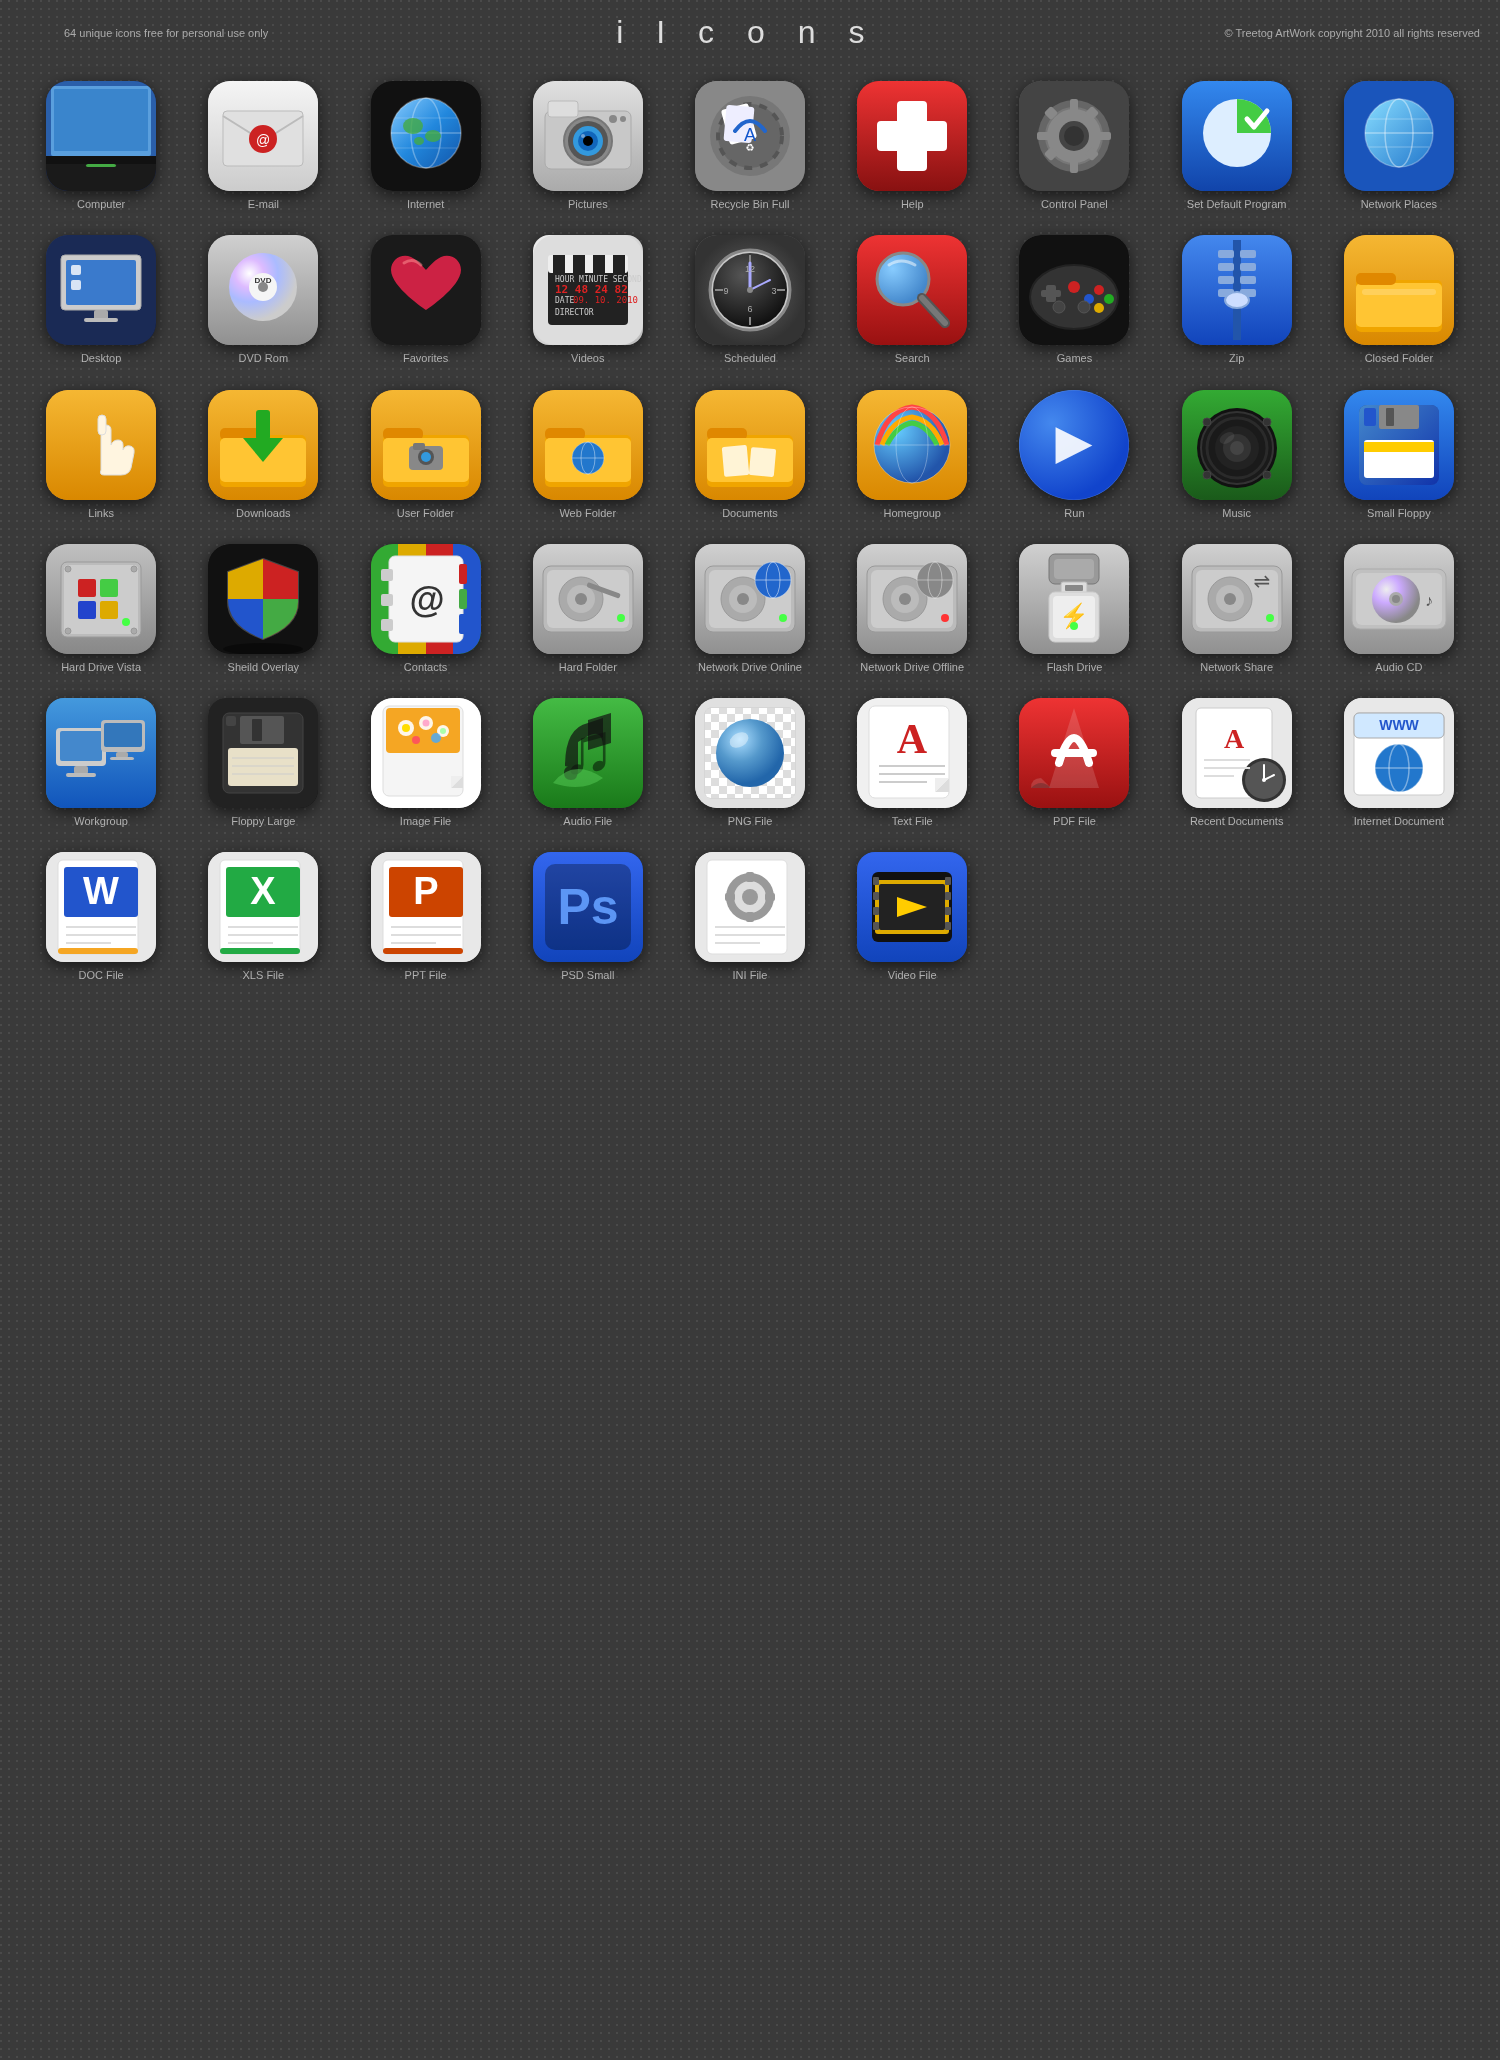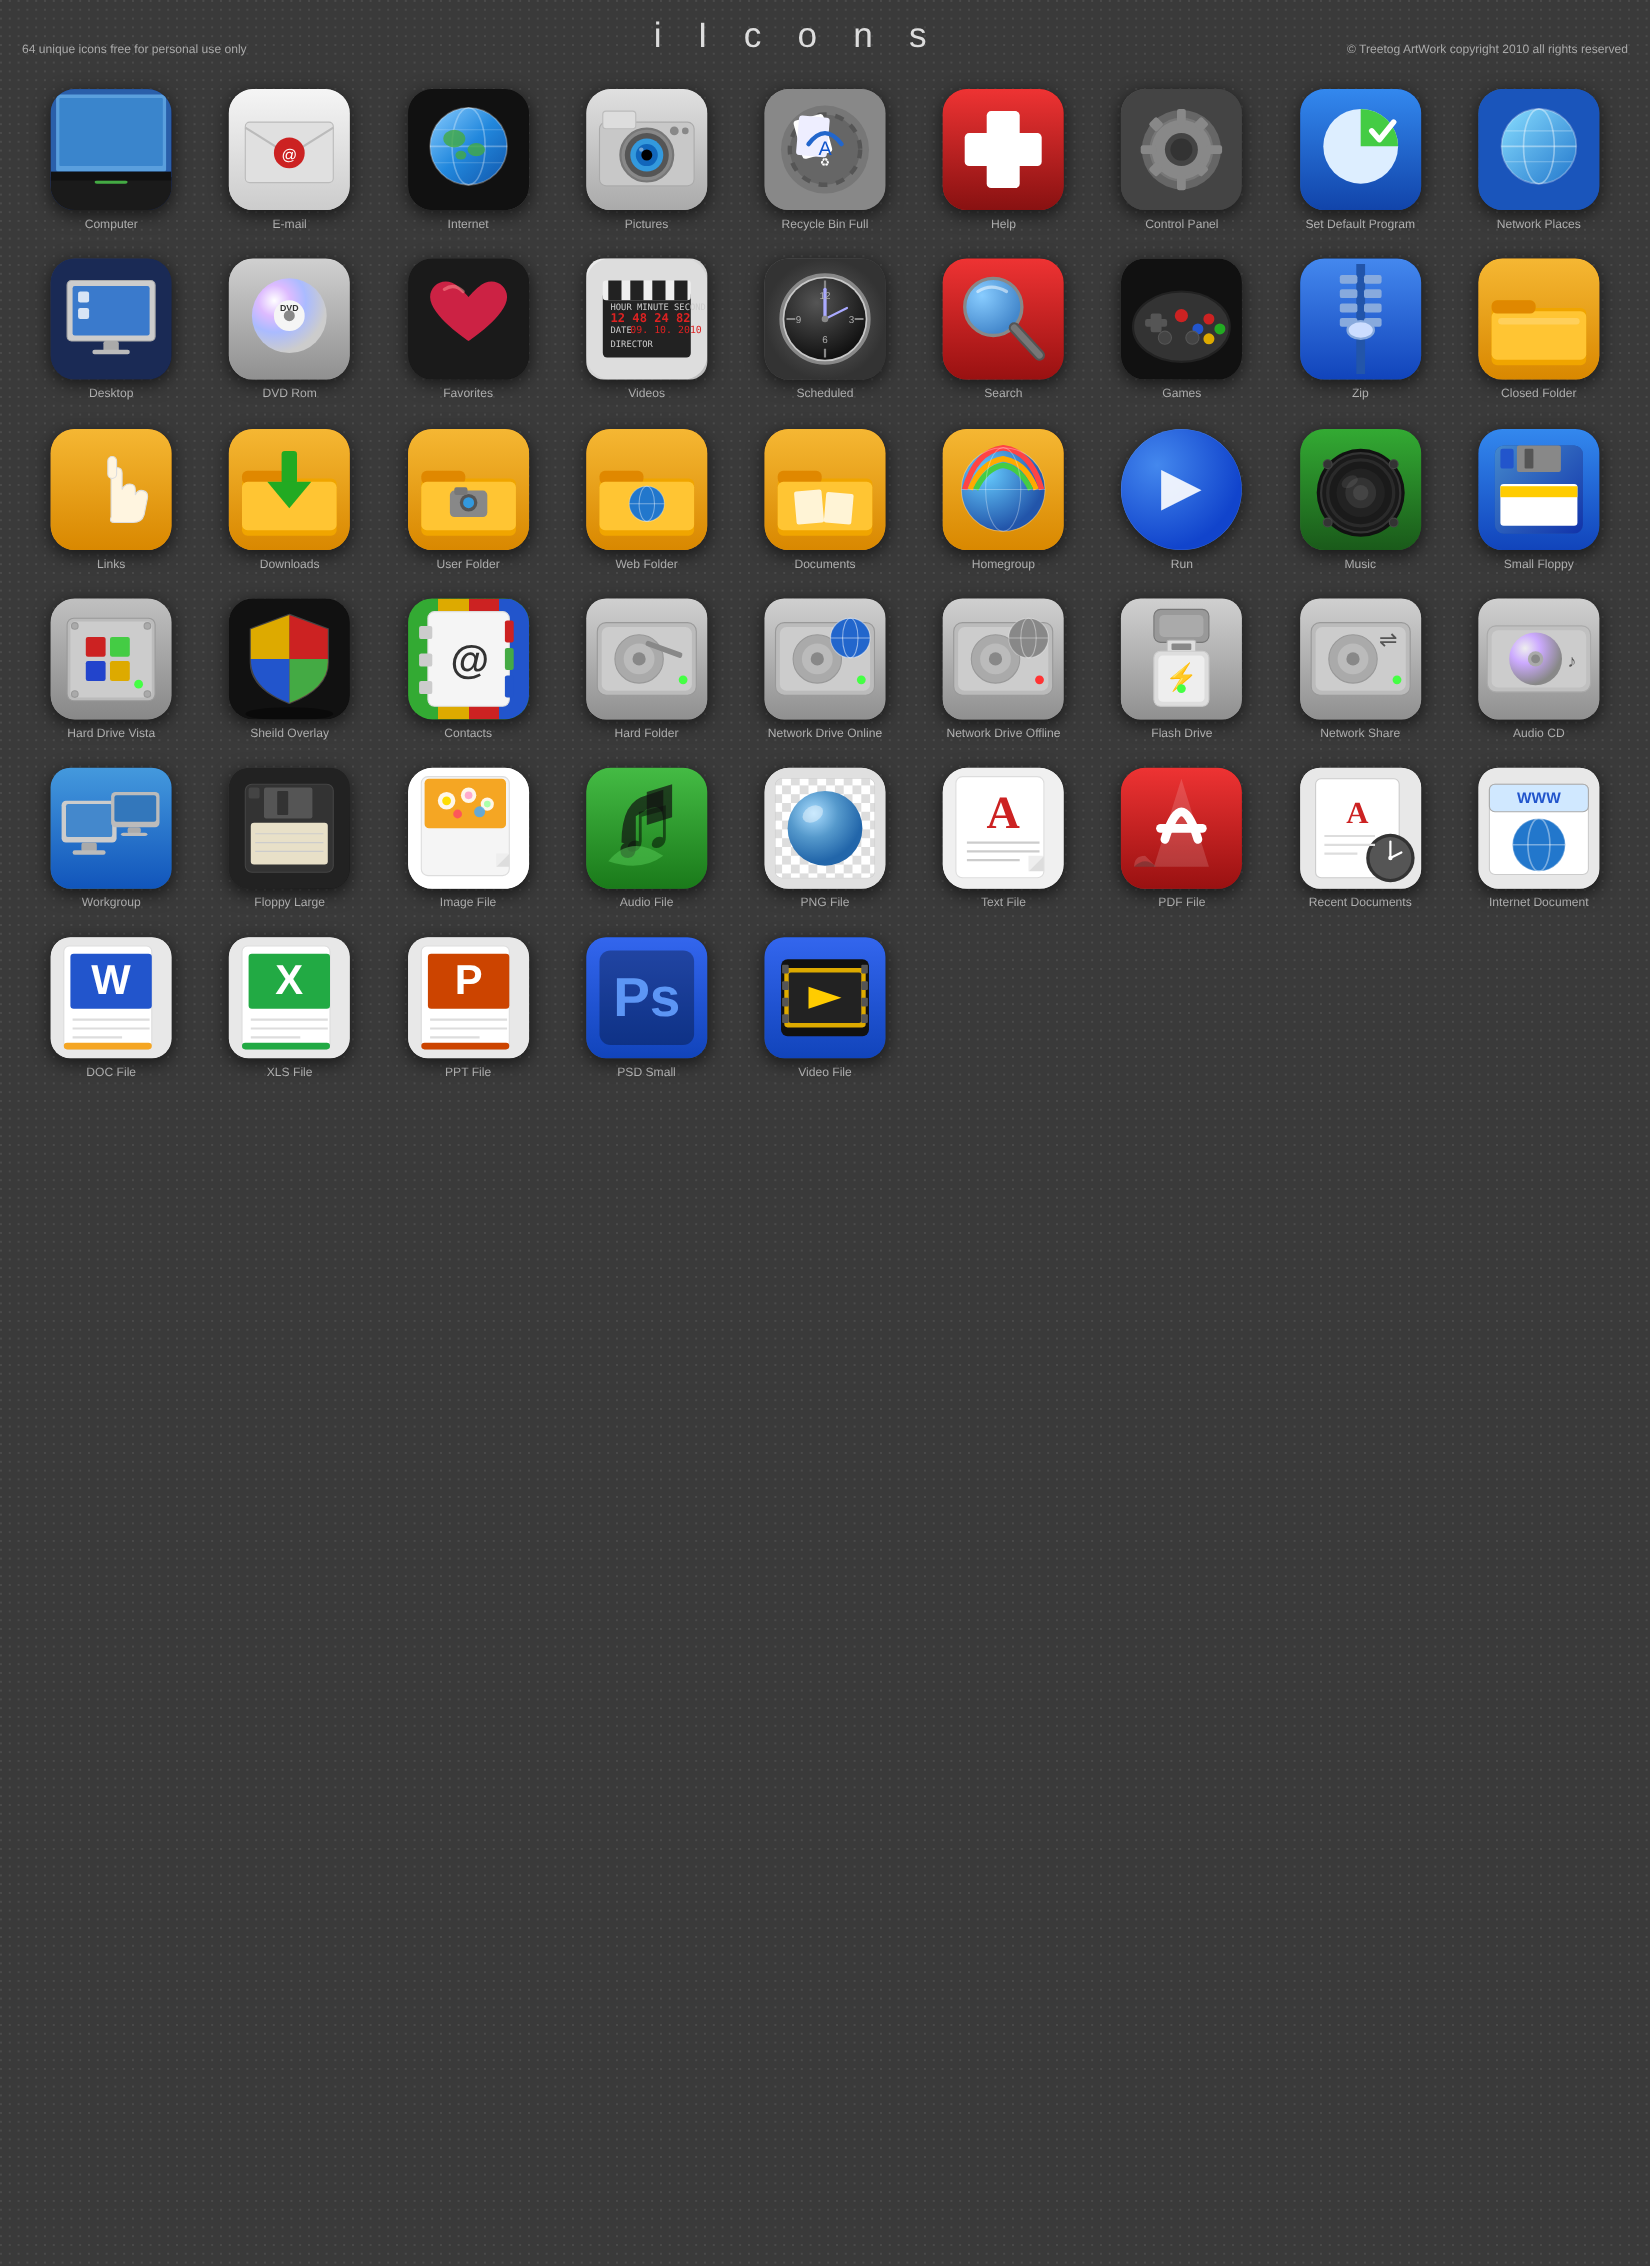--- a/index.html
+++ b/index.html
@@ -10,22 +10,23 @@
       background-image: radial-gradient(circle at 1px 1px, #4a4a4a 1px, transparent 0);
       background-size: 8px 8px;
       font-family: Arial, sans-serif;
       color: #ccc;
     }
     .header {
       text-align: center;
       padding: 18px 0 8px 0;
       display: flex;
       justify-content: space-between;
-      align-items: flex-end;
+      align-items: center;
       padding: 14px 20px 6px 20px;
+      margin-left: 44px;
     }
     .header-left {
       font-size: 11px;
       color: #aaa;
     }
     .header-title {
       font-size: 32px;
       letter-spacing: 12px;
       color: #ddd;
       font-weight: 300;
@@ -1253,20 +1254,43 @@
         </linearGradient>
           </defs>
 
         <rect x="12" y="12" width="86" height="86" rx="10" fill="rgba(0,0,0,0.3)"></rect>
         <text x="55" y="72" text-anchor="middle" font-size="50" font-weight="bold" fill="rgba(100,160,255,0.9)" font-family="Arial">Ps</text>
       </svg>
     </div>
     <span class="icon-label">PSD Small</span>
   </div>
 
+  <div class="icon-cell">
+    <div class="svg-wrap" style="background:linear-gradient(135deg,#eee,#ccc);border-radius:18px;">
+      <svg viewBox="0 0 110 110" width="110" height="110">
+        <rect x="0" y="0" width="110" height="110" rx="18" fill="#e8e8e8"></rect>
+
+        <rect x="12" y="8" width="80" height="94" rx="5" fill="white" stroke="#ddd"></rect>
+
+        <circle cx="55" cy="45" r="24" fill="#999"></circle>
+        <circle cx="55" cy="45" r="16" fill="#ddd"></circle>
+        <circle cx="55" cy="45" r="8" fill="#999"></circle>
+
+        <rect x="51" y="20" width="8" height="10" rx="2" fill="#999"></rect>
+        <rect x="51" y="60" width="8" height="10" rx="2" fill="#999"></rect>
+        <rect x="30" y="41" width="10" height="8" rx="2" fill="#999"></rect>
+        <rect x="70" y="41" width="10" height="8" rx="2" fill="#999"></rect>
+
+        <line x1="20" y1="75" x2="90" y2="75" stroke="#ddd" stroke-width="2"></line>
+        <line x1="20" y1="83" x2="90" y2="83" stroke="#ddd" stroke-width="2"></line>
+        <line x1="20" y1="91" x2="65" y2="91" stroke="#ddd" stroke-width="2"></line>
+      </svg>
+    </div>
+    <span class="icon-label">INI File</span>
+  </div>
 
   <div class="icon-cell">
     <div class="svg-wrap" style="background:linear-gradient(135deg,#2255cc,#1144aa);border-radius:18px;">
       <svg viewBox="0 0 110 110" width="110" height="110">
         <rect x="0" y="0" width="110" height="110" rx="18" fill="url(#vidBg)"></rect>
         <defs>
             <linearGradient id="vidBg" x1="0" y1="0" x2="0" y2="1">
           <stop offset="0%" stop-color="#3366ee"></stop>
           <stop offset="100%" stop-color="#1144bb"></stop>
         </linearGradient>

